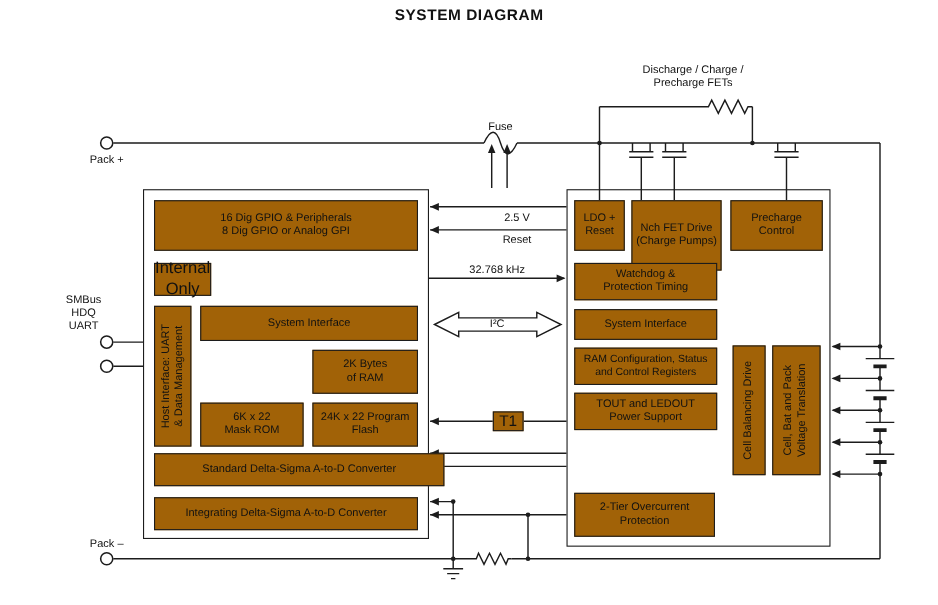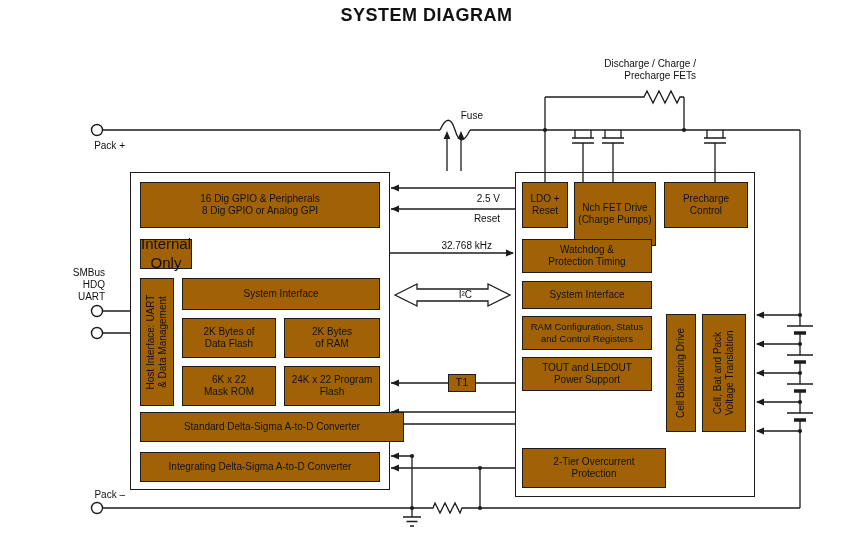--- a/index.html
+++ b/index.html
@@ -3,31 +3,31 @@
 <meta charset="utf-8">
 <style>
   html,body{margin:0;padding:0;background:#fff;}
   .canvas{
     position:relative;width:853px;height:550px;background:#fff;overflow:hidden;
     font-family:"Liberation Sans","DejaVu Sans",sans-serif;color:#111;
   }
   svg{position:absolute;left:0;top:0;}
   .title{
     position:absolute;top:5px;left:0;width:100%;text-align:center;
-    font-size:18px;font-weight:bold;letter-spacing:.5px;color:#111;
+    font-size:14px;font-weight:bold;letter-spacing:.5px;color:#111;
   }
   .box{
     position:absolute;border:1.4px solid #1c1c1c;background:#a16207;
     display:flex;align-items:center;justify-content:center;text-align:center;
     font-size:10px;line-height:1.25;white-space:pre-line;padding:0 1px;box-sizing:border-box;
   }
   .outer{background:transparent;}
   .vbox .vtext{transform:rotate(-90deg);white-space:pre;text-align:center;line-height:1.2;font-size:10px;}
   .lbl{
-    position:absolute;font-size:10px;line-height:1.2;text-align:right;
+    position:absolute;font-size:10px;line-height:1.2;text-align:center;
     white-space:pre-line;color:#111;
   }
 </style>
 </head>
 <body>
 
 <div class="canvas">
 
   <svg width="853" height="550" viewBox="0 0 853 550">
     <g stroke="#1c1c1c" stroke-width="1.3" fill="none">
@@ -178,22 +178,20 @@
   <div class="box outer" style="left:130px;top:172px;width:260px;height:318px"></div>
   <div class="box outer" style="left:515px;top:172px;width:240px;height:325px"></div>
 
   <div class="box" style="left:140px;top:182px;width:240px;height:46px">16 Dig GPIO &amp; Peripherals
 8 Dig GPIO or Analog GPI</div>
   <div class="box" style="left:140px;top:239px;width:52px;height:30px;font-size:15px">Internal
 Only</div>
   <div class="box vbox" style="left:140px;top:278px;width:34px;height:128px"><span class="vtext">Host Interface: UART
 &amp; Data Management</span></div>
   <div class="box" style="left:182px;top:278px;width:198px;height:32px">System Interface</div>
-  <div class="box" style="left:182px;top:318px;width:94px;height:40px">2K Bytes of
-Data Flash</div>
   <div class="box" style="left:284px;top:318px;width:96px;height:40px">2K Bytes
 of RAM</div>
   <div class="box" style="left:182px;top:366px;width:94px;height:40px">6K x 22
 Mask ROM</div>
   <div class="box" style="left:284px;top:366px;width:96px;height:40px">24K x 22 Program
 Flash</div>
   <div class="box" style="left:140px;top:412px;width:264px;height:30px">Standard Delta-Sigma A-to-D Converter</div>
   <div class="box" style="left:140px;top:452px;width:240px;height:30px">Integrating Delta-Sigma A-to-D Converter</div>
 
   <div class="box" style="left:522px;top:182px;width:46px;height:46px">LDO +
@@ -202,21 +200,21 @@
 (Charge Pumps)</div>
   <div class="box" style="left:664px;top:182px;width:84px;height:46px">Precharge
 Control</div>
   <div class="box" style="left:522px;top:239px;width:130px;height:34px">Watchdog &amp;
 Protection Timing</div>
   <div class="box" style="left:522px;top:281px;width:130px;height:28px">System Interface</div>
   <div class="box" style="left:522px;top:316px;width:130px;height:34px;font-size:9.5px">RAM Configuration, Status
 and Control Registers</div>
   <div class="box" style="left:522px;top:357px;width:130px;height:34px">TOUT and LEDOUT
 Power Support</div>
-  <div class="box" style="left:522px;top:448px;width:144px;height:40px">2-Tier Overcurrent
+  <div class="box" style="left:522px;top:448px;width:128px;height:40px">2-Tier Overcurrent
 Protection</div>
   <div class="box vbox" style="left:666px;top:314px;width:30px;height:118px"><span class="vtext">Cell Balancing Drive</span></div>
   <div class="box vbox" style="left:702px;top:314px;width:44px;height:118px"><span class="vtext">Cell, Bat and Pack
 Voltage Translation</span></div>
 
-  <div class="box" style="left:448px;top:374px;width:28px;height:18px;font-size:11px">T1</div>
+  <div class="box" style="left:448px;top:374px;width:28px;height:18px;font-size:14px">T1</div>
 
 </div>
 
 </body></html>

